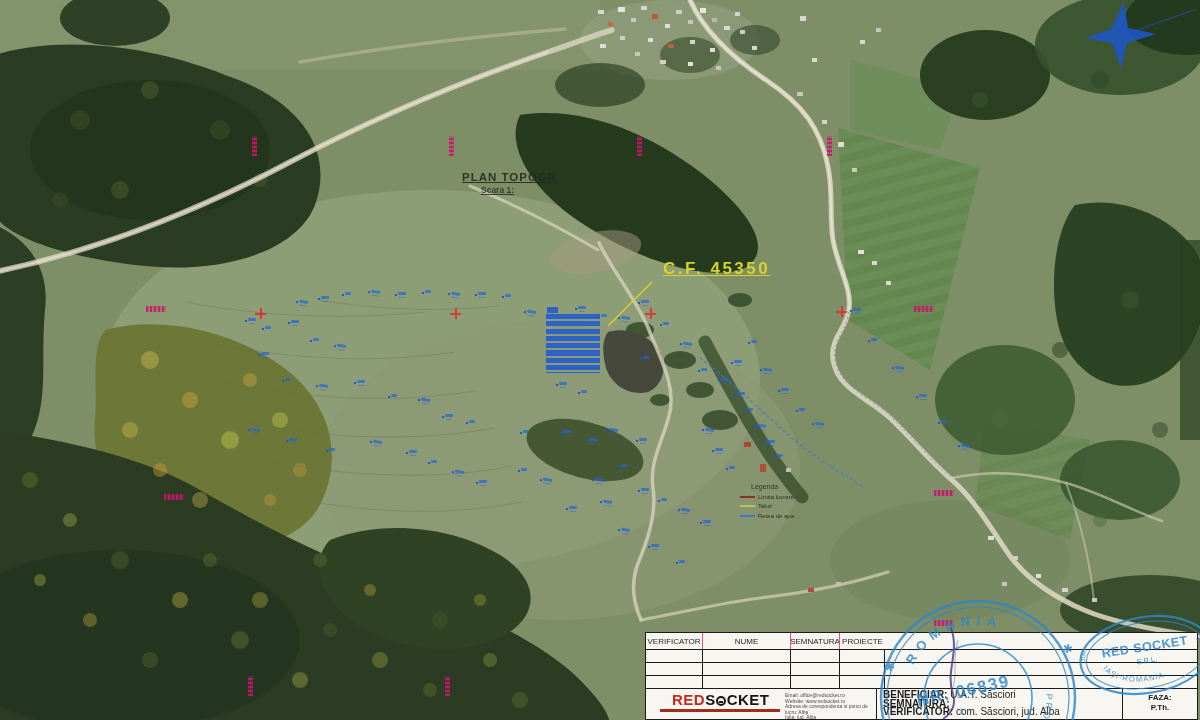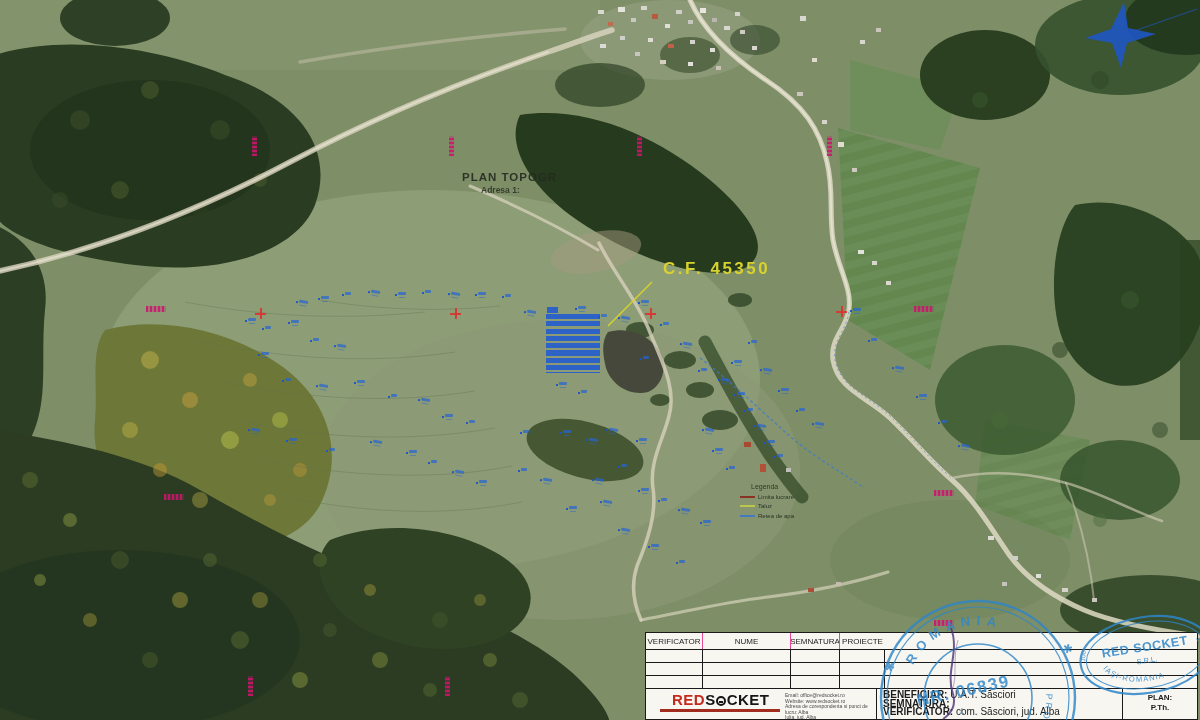--- a/index.html
+++ b/index.html
@@ -1,19 +1,19 @@
 <!DOCTYPE html>
 <html><head>
 <meta charset="utf-8">
 <style>
   html,body{margin:0;padding:0;background:#555;}
   .page{position:relative;width:1200px;height:720px;overflow:hidden;background:#7e8f68;
         font-family:"Liberation Sans",sans-serif;}
   .page svg{position:absolute;left:0;top:0;}
-  .overlay{position:absolute;z-index:6;}
+  .overlay{position:absolute;z-index:6;text-decoration:underline;}
   
   .ptitle{left:462px;top:171px;font-size:11.5px;font-weight:bold;color:#252a20;letter-spacing:1px;opacity:.9;}
   .pscale{left:481px;top:185px;font-size:8.5px;font-weight:bold;color:#2a3024;opacity:.85;}
   .cf{left:663px;top:259px;font-size:17px;font-weight:bold;color:#d8d22e;letter-spacing:2.5px;}
   
   .legend{left:740px;top:483px;font-size:6px;color:#1c241a;z-index:6;}
   .legend .ttl{font-size:7px;margin-left:11px;opacity:.85;}
   .lrow{display:flex;align-items:center;gap:3px;margin-top:3.5px;opacity:.9;}
   .lline{width:15px;height:2px;}
   
@@ -330,21 +330,21 @@
       <div class="gm gm-h" style="left: 164px; top: 494px;"></div>
       <div class="gm gm-h" style="left: 934px; top: 490px;"></div>
       <div class="gm gm-h" style="left: 934px; top: 620px;"></div>
       <div class="cross" style="left: 255px; top: 308px;"></div>
       <div class="cross" style="left: 450px; top: 308px;"></div>
       <div class="cross" style="left: 645px; top: 308px;"></div>
       <div class="cross" style="left: 836px; top: 306px;"></div>
     </div>
 
   <div class="overlay ptitle">PLAN TOPOGR</div>
-  <div class="overlay pscale">Adresa 1:</div>
+  <div class="overlay pscale">Scara 1:</div>
   <div class="overlay cf">C.F. 45350</div>
 
   <div class="array"></div>
 
   <div class="legend" style="position:absolute">
     <div class="ttl">Legenda</div>
     <div class="lrow">
       <span class="lline" style="background:#8a2a1a"></span>
       <span>Limita lucrare</span>
     </div>
@@ -398,21 +398,21 @@
           <div>Adresa de corespondenta si punct de lucru: Alba</div>
           <div>Iulia, jud. Alba</div>
         </div>
       </div>
       <div class="cell-parties">
         <div><span class="lbl">BENEFICIAR:</span> <span>U.A.T. Săsciori</span></div>
         <div><span class="lbl">SEMNATURA:</span> <span></span></div>
         <div><span class="lbl">VERIFICATOR:</span> <span>com. Săsciori, jud. Alba</span></div>
       </div>
       <div class="cell-faza">
-        <div>PLAN:</div>
+        <div>FAZA:</div>
         <div>P.Th.</div>
       </div>
     </div>
   </div>
 
   <svg id="stamp-layer" width="1200" height="720" viewBox="0 0 1200 720" xmlns="http://www.w3.org/2000/svg" xmlns:xlink="http://www.w3.org/1999/xlink">
     <defs>
       <path id="rsTop" d="M 908,680 A 72,72 0 0 1 1048,680" fill="none"></path>
       <path id="rsRing" d="M 1046,690 A 68,68 0 0 1 1004,759" fill="none"></path>
       <path id="ovArc" d="M 1100,655 A 46,26 0 0 0 1192,655" fill="none"></path>

